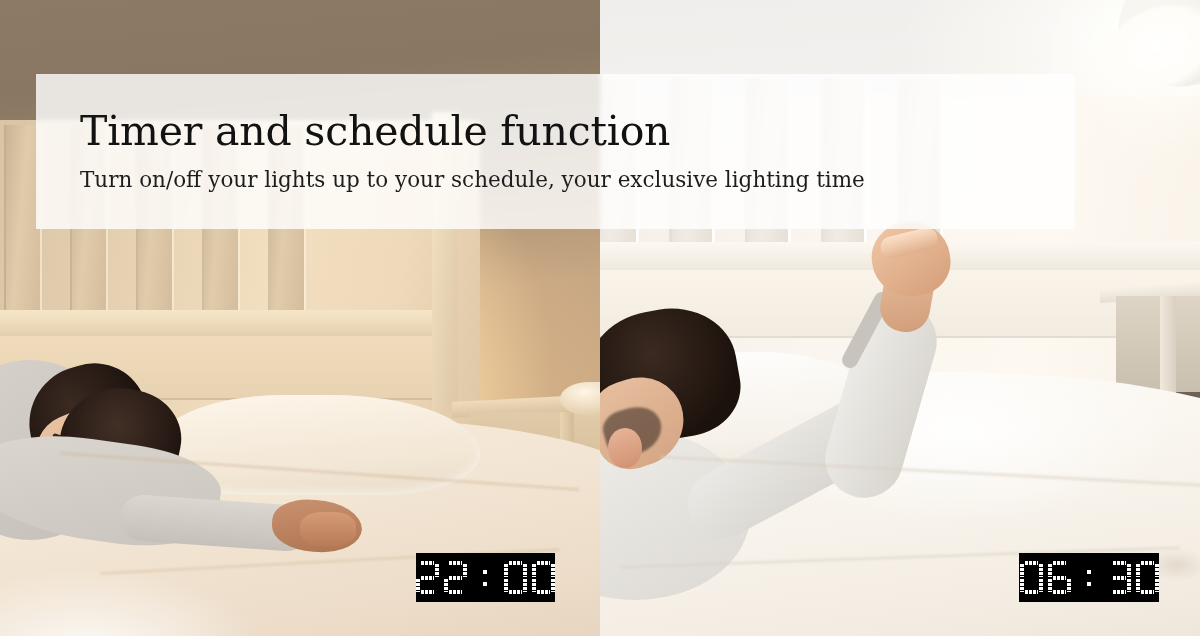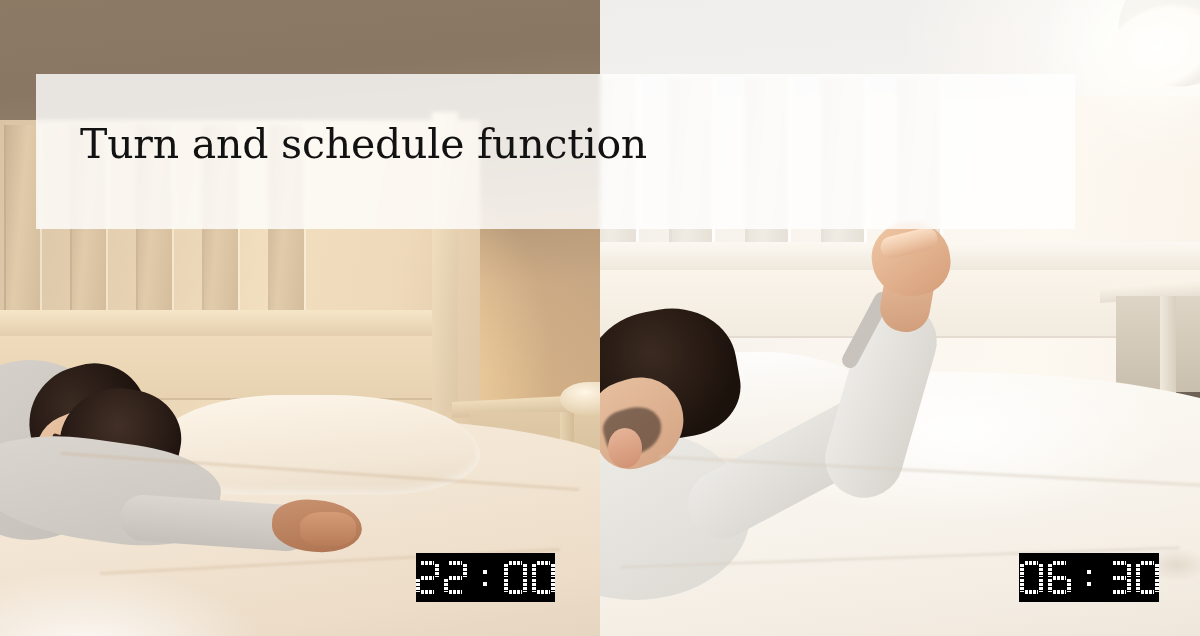--- a/index.html
+++ b/index.html
@@ -421,21 +421,22 @@
     <div class="r-fist"></div>
     <div class="r-knuck"></div>
     <div class="r-crease1"></div>
     <div class="r-crease2"></div>
     <div class="r-emboss"></div>
     <div class="r-lampshade"></div>
     <div class="r-lampglow"></div>
   </div>
 
   <div class="banner">
-    <h1 class="banner-title">Turn and schedule function</h1>
+    <h1 class="banner-title">Timer and schedule function</h1>
+    <p class="banner-sub">Turn on/off your lights up to your schedule, your exclusive lighting time</p>
   </div>
 
   <div class="clock clock-left">
     <div class="clock-group">
         <div class="digit">
           <span class="h ha"></span>
           <span class="h hg"></span>
           <span class="h hd"></span>
           <span class="v vb"></span>
           <span class="v vc off"></span>

